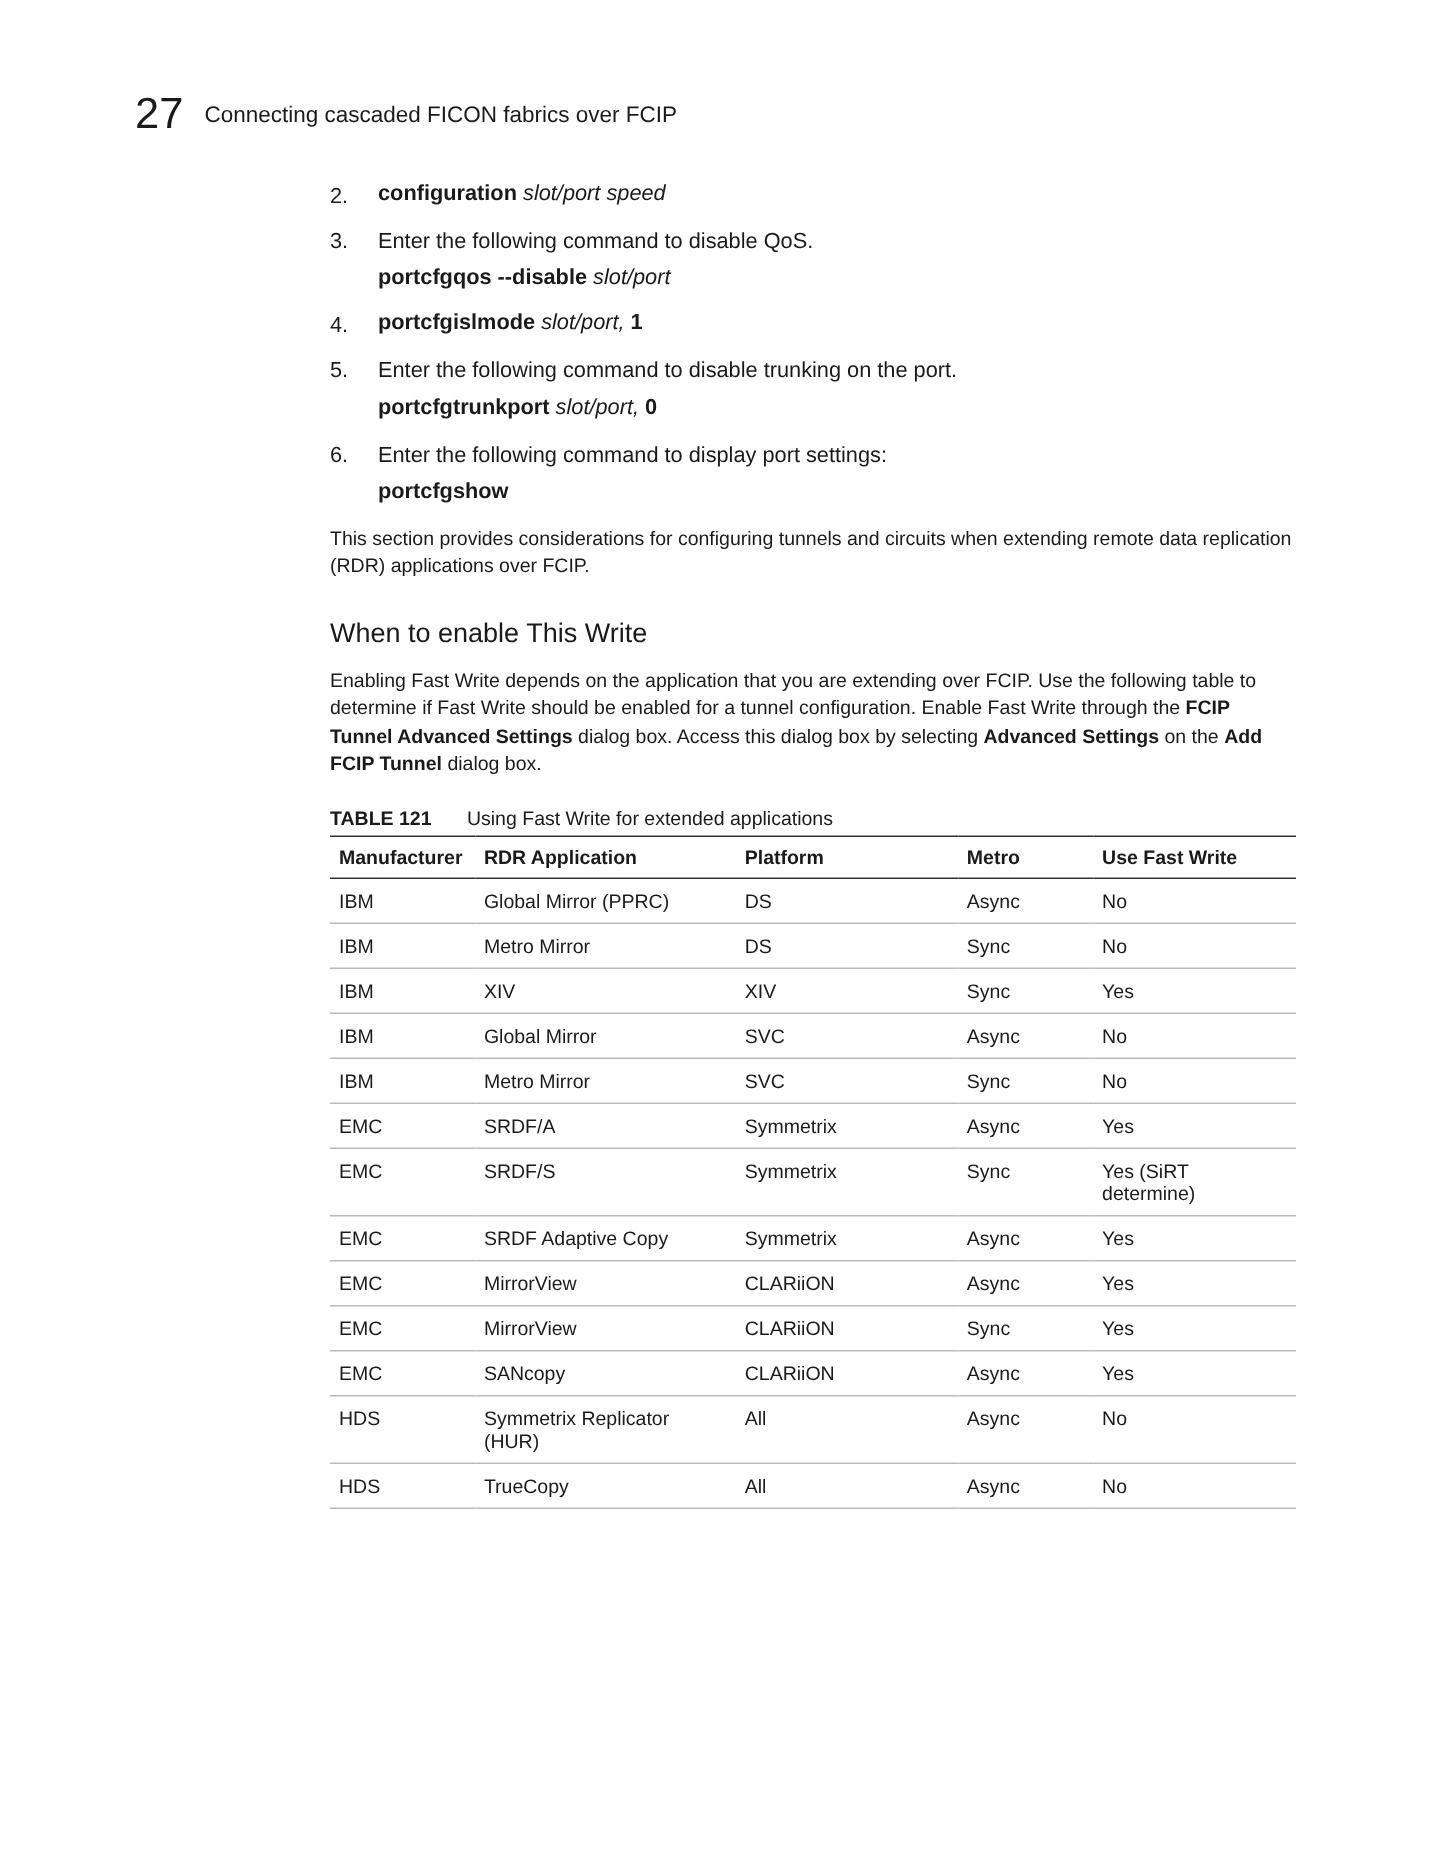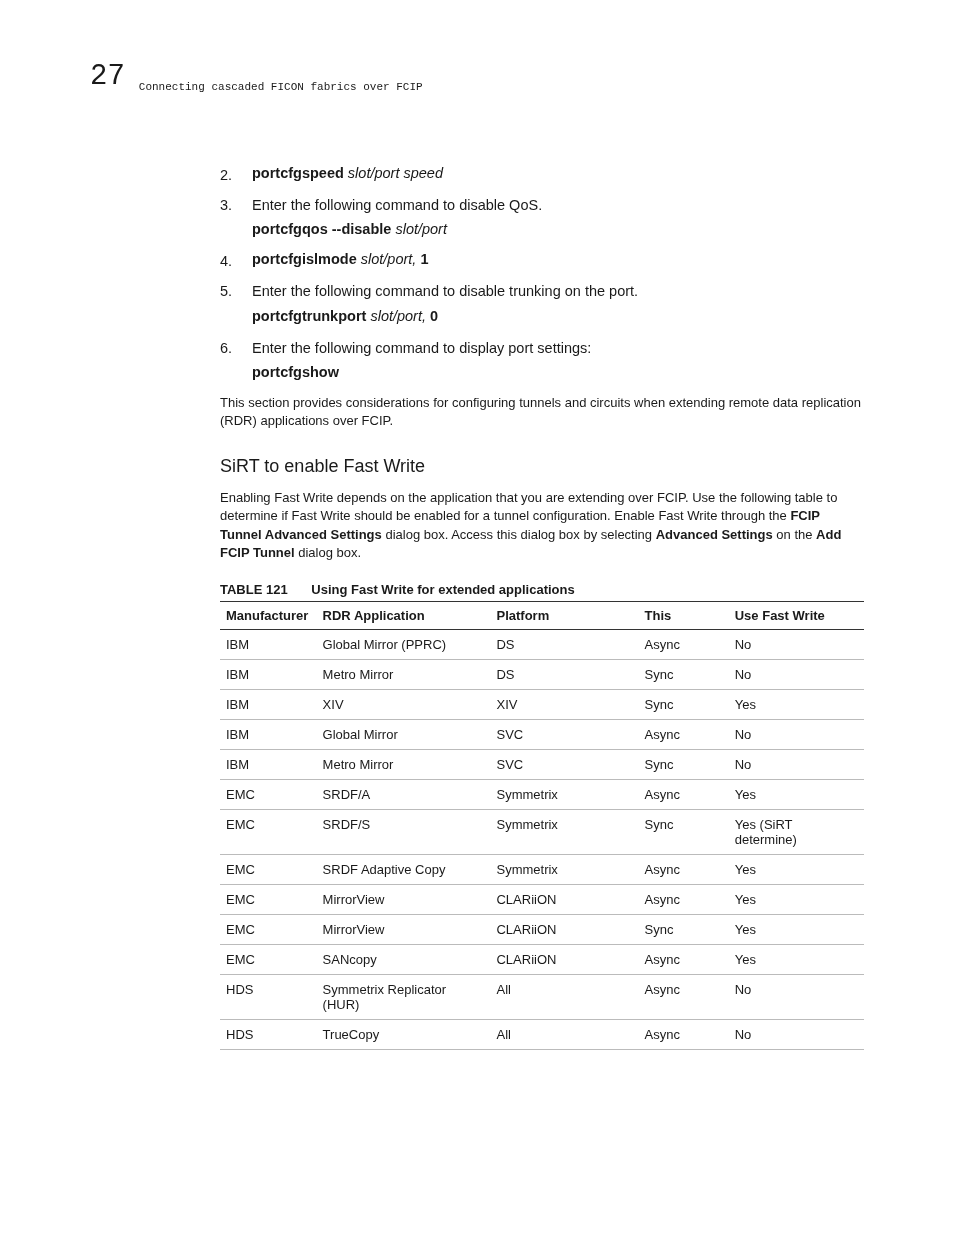--- a/index.html
+++ b/index.html
@@ -13,31 +13,30 @@
   }
   .page {
     box-sizing: border-box;
     width: 954px;
     min-height: 1235px;
     padding: 60px 90px 60px 90px;
     position: relative;
   }
   .running-head {
     display: flex;
-    align-items: flex-end;
+    align-items: center;
     gap: 14px;
-    margin-bottom: 72px;
-    font-family: Liberation Mono, monospace;
+    margin-bottom: 28px;
   }
   .running-head .chapnum {
     font-size: 29px;
     font-weight: 400;
   }
   .running-head .chapter-title {
-    font-size: 11px;
+    font-size: 15px;
     font-weight: 400;
   }
   .body {
     margin-left: 130px;
   }
   ol.steps {
     list-style: none;
     padding: 0;
     margin: 0;
   }
@@ -73,21 +72,21 @@
     font-size: 18px;
     font-weight: 400;
     margin: 26px 0 12px 0;
   }
   .inline-bold { font-weight: 700; }
   .table-caption {
     font-size: 13px;
     margin: 14px 0 4px 0;
   }
   .table-caption .label { font-weight: 700; }
-  .table-caption .title { font-weight: 700; margin-left: 20px; }
+  .table-caption .title { font-weight: 400; margin-left: 20px; }
   table.data {
     width: 100%;
     border-collapse: collapse;
     font-size: 13px;
   }
   table.data thead th {
     text-align: left;
     font-weight: 700;
     border-top: 1px solid #333;
     border-bottom: 1px solid #333;
@@ -111,51 +110,51 @@
 
   <div class="running-head">
     <span class="chapnum">27</span>
     <span class="chapter-title">Connecting cascaded FICON fabrics over FCIP</span>
   </div>
 
   <div class="body">
 
     <ol class="steps" id="step-list">
         <li><span class="num">2.</span></li>
-        <div class="cmd-line"><span class="bold">portcfgspeed</span><span class="ital"> slot/port speed</span></div>
+        <div class="cmd-line"><span class="bold">configuration</span><span class="ital"> slot/port speed</span></div>
         <li><span class="num">3.</span><span>Enter the following command to disable QoS.</span></li>
         <div class="cmd-line"><span class="bold">portcfgqos --disable</span><span class="ital"> slot/port</span></div>
         <li><span class="num">4.</span></li>
         <div class="cmd-line"><span class="bold">portcfgislmode</span><span class="ital"> slot/port,</span><span class="bold"> 1</span></div>
         <li><span class="num">5.</span><span>Enter the following command to disable trunking on the port.</span></li>
         <div class="cmd-line"><span class="bold">portcfgtrunkport</span><span class="ital"> slot/port,</span><span class="bold"> 0</span></div>
         <li><span class="num">6.</span><span>Enter the following command to display port settings:</span></li>
         <div class="cmd-line"><span class="bold">portcfgshow</span></div>
       </ol>
 
     <p class="para">This section provides considerations for configuring tunnels and circuits when extending remote data replication (RDR) applications over FCIP.</p>
 
-    <h3 class="subsection">SiRT to enable Fast Write</h3>
+    <h3 class="subsection">When to enable This Write</h3>
 
     <p class="para">
       <span>Enabling Fast Write depends on the application that you are extending over FCIP. Use the following table to determine if Fast Write should be enabled for a tunnel configuration. Enable Fast Write through the </span><span class="inline-bold">FCIP Tunnel Advanced Settings</span><span> dialog box. Access this dialog box by selecting </span><span class="inline-bold">Advanced Settings</span><span> on the </span><span class="inline-bold">Add FCIP Tunnel</span><span> dialog box.</span>
     </p>
 
     <div class="table-caption">
       <span class="label">TABLE 121</span>
       <span class="title">Using Fast Write for extended applications</span>
     </div>
 
     <table class="data">
       <thead>
         <tr id="thead-row">
             <th>Manufacturer</th>
             <th>RDR Application</th>
             <th>Platform</th>
-            <th>This</th>
+            <th>Metro</th>
             <th>Use Fast Write</th>
           </tr>
       </thead>
       <tbody id="tbody">
           <tr>
             <td>IBM</td>
             <td>Global Mirror (PPRC)</td>
             <td>DS</td>
             <td>Async</td>
             <td>No</td>

